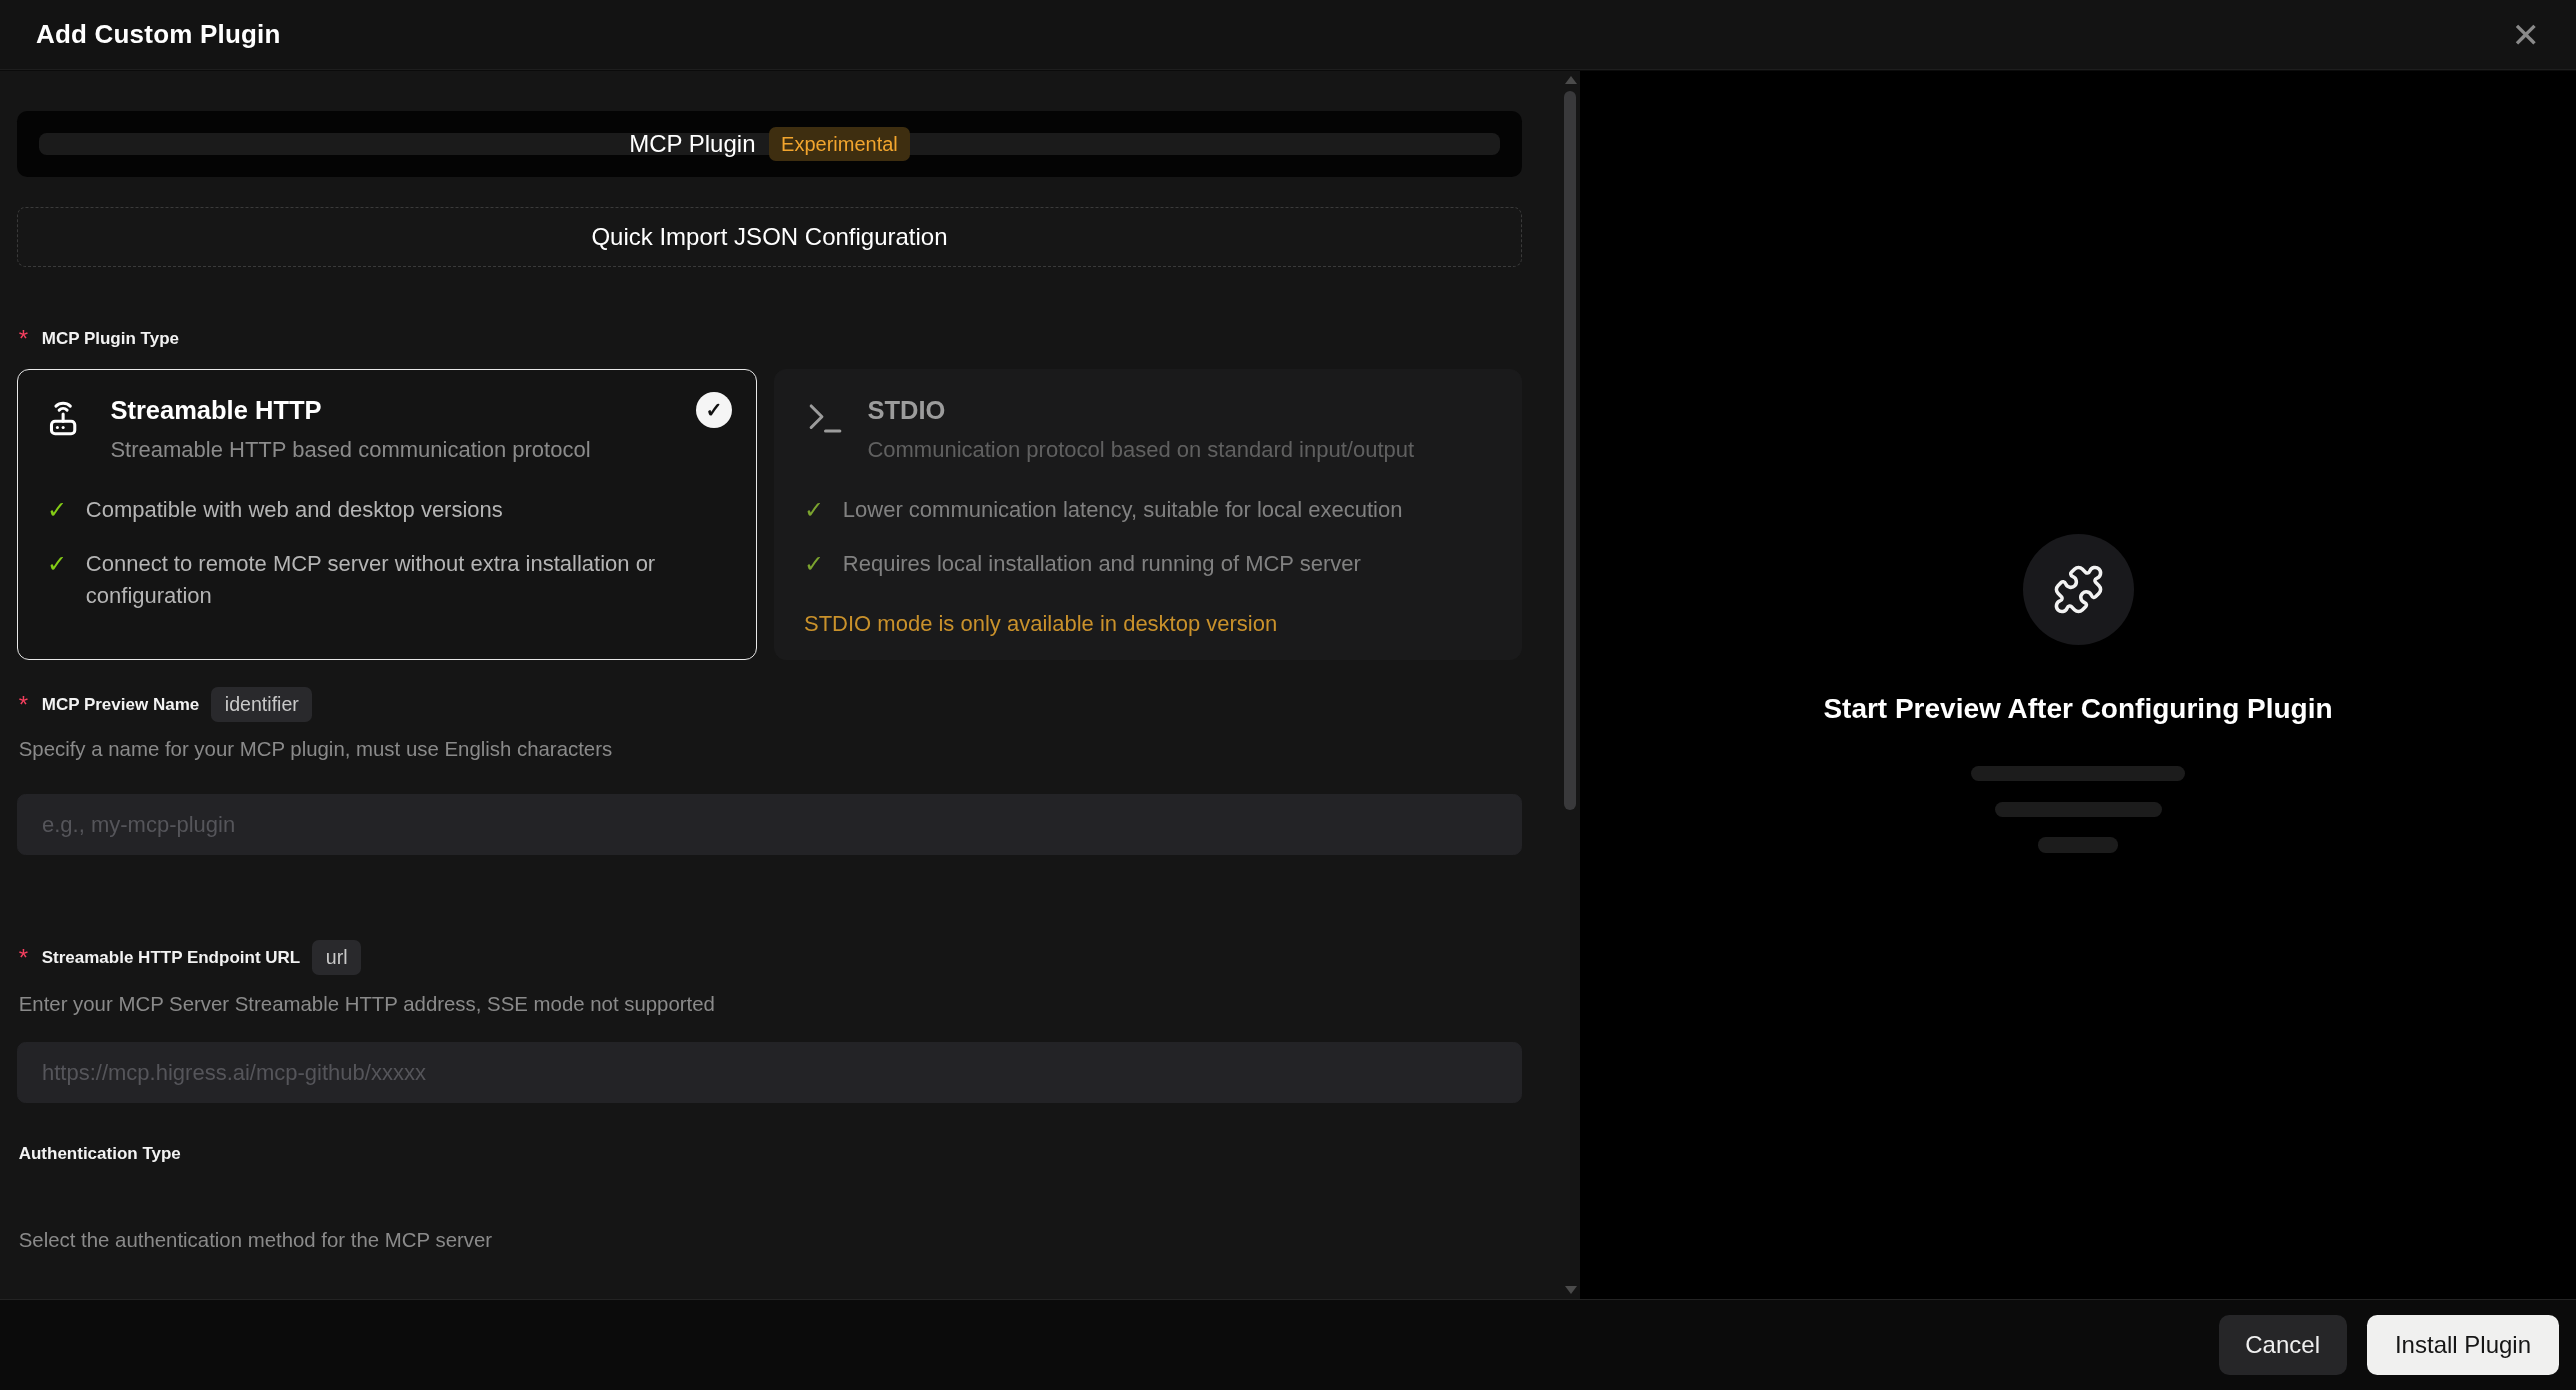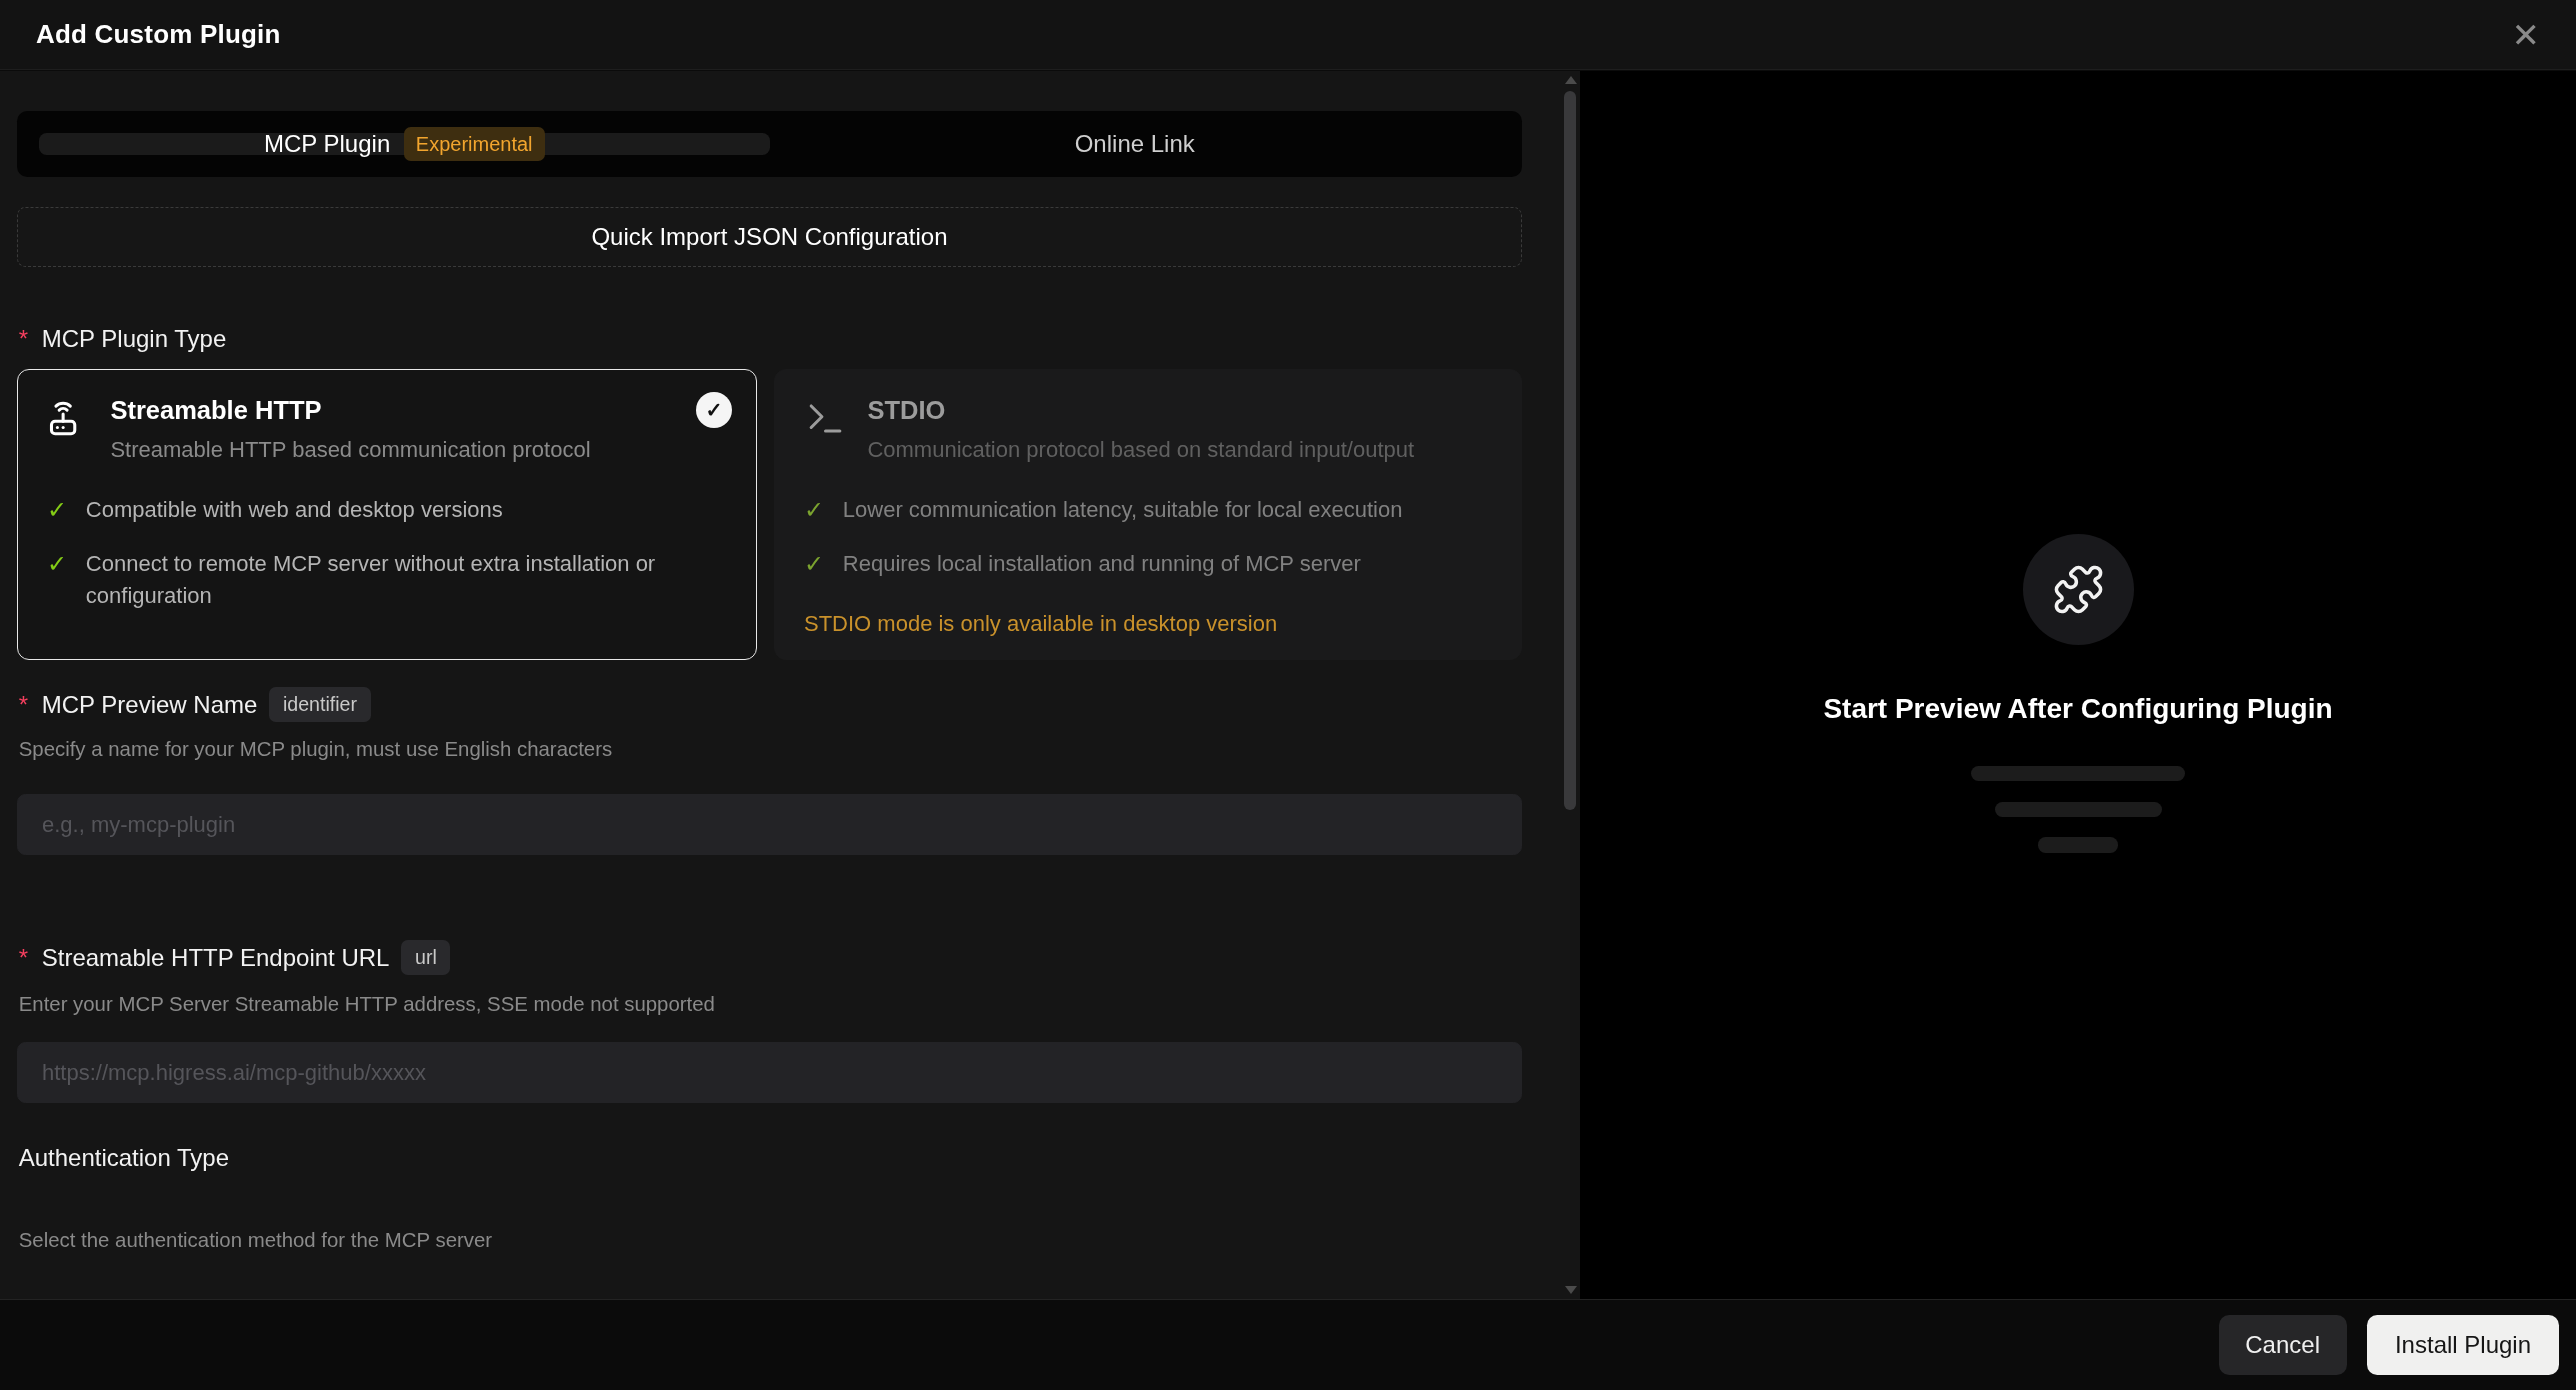--- a/index.html
+++ b/index.html
@@ -24,21 +24,21 @@
   .tab.inactive { color:#cfcfcf; }
   .exp-badge { background:#3e2e10; color:#f2a52e; font-size:20px; padding:5.1px 12px; border-radius:6.8px; }
 
   .quick-import { position:absolute; top:136px; left:17px; width:1505px; height:60px;
                   background:#161616; border:1.7px dashed #3a3a3a; border-radius:8.5px;
                   display:flex; align-items:center; justify-content:center;
                   color:#ffffff; font-size:24px; cursor:pointer; }
 
   .sec-label-row { position:absolute; left:18.7px; display:flex; align-items:center; gap:12px; }
   .req { color:#f43f5e; font-size:24px; margin-right:1.7px; }
-  .sec-label { color:#f2f2f2; font-size:24px; font-weight:400;text-align:right; }
+  .sec-label { color:#f2f2f2; font-size:17px; font-weight:700;text-align:right; }
   .field-badge { background:#29292c; color:#c9c9c9; font-size:19.6px; padding:6px 13.6px; border-radius:6.8px; }
   .help-text { position:absolute; left:18.7px; color:#8a8a8a; font-size:20.4px; }
 
   .type-label-row { top:254px; }
 
   
   .cards { position:absolute; top:298px; left:17px; width:1505px; display:flex; gap:17px; }
   .card { height:291px; border-radius:12px; position:relative; padding:25.5px 29px; }
   .card.selected { width:740px; background:#141414; border:1.7px solid #e8e8e8; }
   .card.dimmed   { width:748px; background:#1a1a1b; border:1.7px solid #1a1a1b; }
@@ -111,23 +111,20 @@
     <div class="close-btn">✕</div>
   </div>
 
   <div class="left-panel">
 
     <div class="tabbar">
       <div class="tab active">
         <span>MCP Plugin</span>
         <span class="exp-badge">Experimental</span>
       </div>
-      <div class="tab inactive">
-        <span>Online Link</span>
-      </div>
     </div>
 
     <div class="quick-import">
       <span>Quick Import JSON Configuration</span>
     </div>
 
     <div class="sec-label-row type-label-row">
       <span class="req">*</span>
       <span class="sec-label">MCP Plugin Type</span>
     </div>

